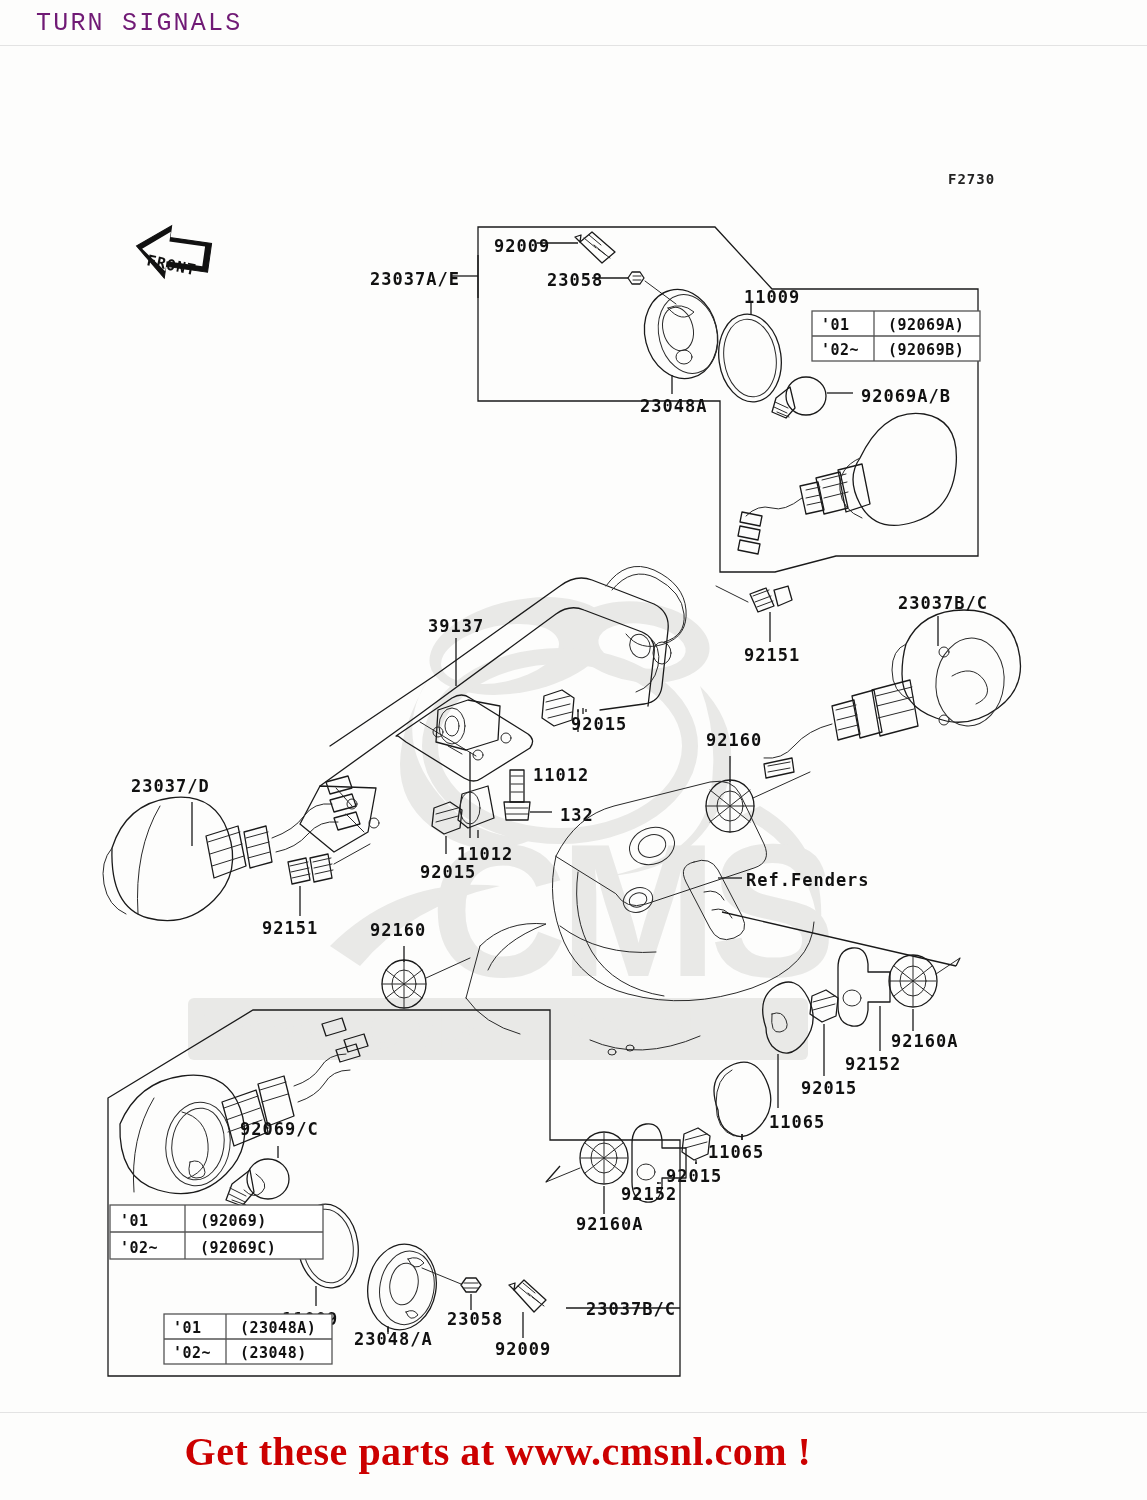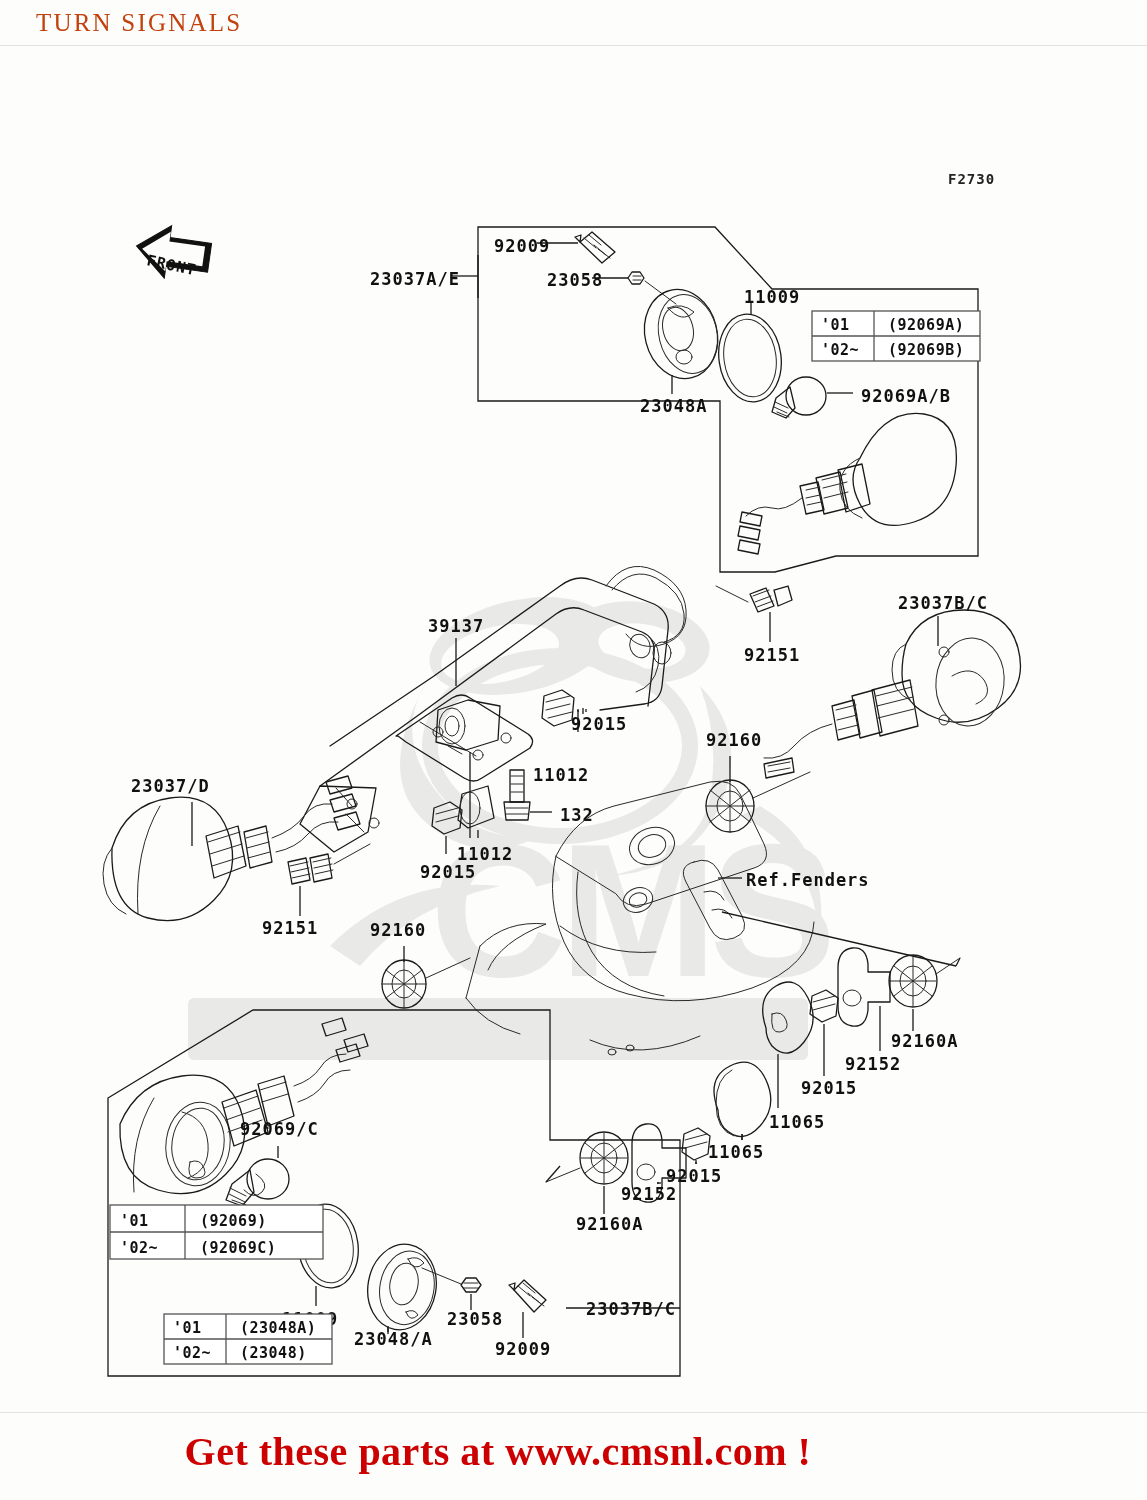--- a/index.html
+++ b/index.html
@@ -10,22 +10,22 @@
     overflow:hidden;
     position:relative;
   }
   
   #header{
     position:absolute;left:0;top:0;width:1147px;height:46px;
     box-sizing:border-box;
   }
   #page-title{
     position:absolute;left:36px;top:9px;
-    font-family:Liberation Serif, serif;
-    font-size:25px;letter-spacing:2.2px;color:#c2410c;font-weight:400;
+    font-family:Liberation Mono, monospace;
+    font-size:25px;letter-spacing:2.2px;color:#701a75;font-weight:400;
     white-space:nowrap;
     text-align:right;
   }
   #header-rule{
     position:absolute;left:0;top:45px;width:1147px;height:1px;
     background:#e3e3e3;
   }
   
   #canvas{
     position:absolute;left:0;top:46px;width:1147px;height:1380px;

